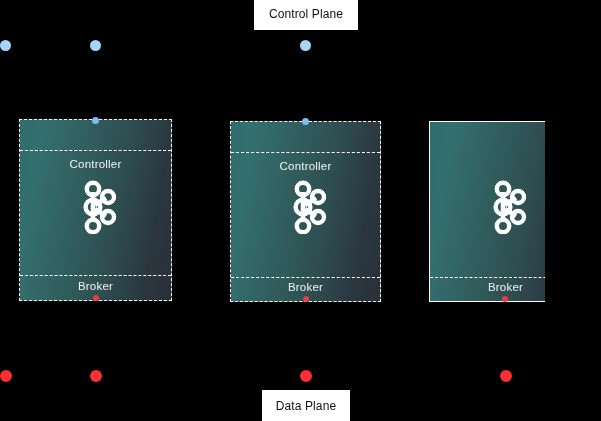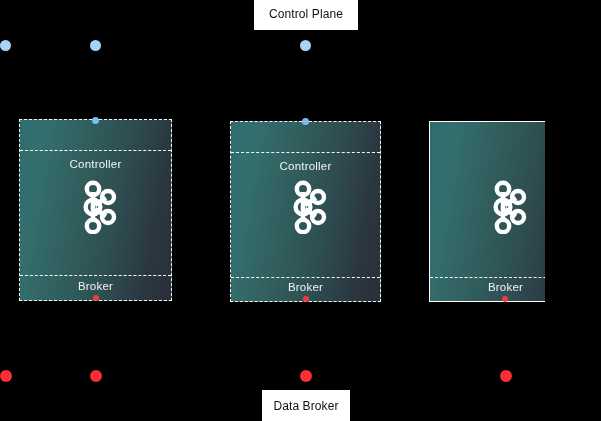--- a/index.html
+++ b/index.html
@@ -203,15 +203,15 @@
     <div class="section-label broker-label">Broker</div>
   </div>
   <div class="dot-red-sm" style="left:502px; top:296px;"></div>
 
   <div class="dot dot-red" style="left:0px;  top:370px;"></div>
   <div class="dot dot-red" style="left:90px; top:370px;"></div>
   <div class="dot dot-red" style="left:300px;top:370px;"></div>
   <div class="dot dot-red" style="left:500px;top:370px;"></div>
   <div class="dot dot-red" style="left:590px;top:370px;"></div>
 
-  <div id="data-plane-label" class="plane-label">Data Broker</div>
+  <div id="data-plane-label" class="plane-label">Data Plane</div>
 
 </div>
 
 </body></html>

